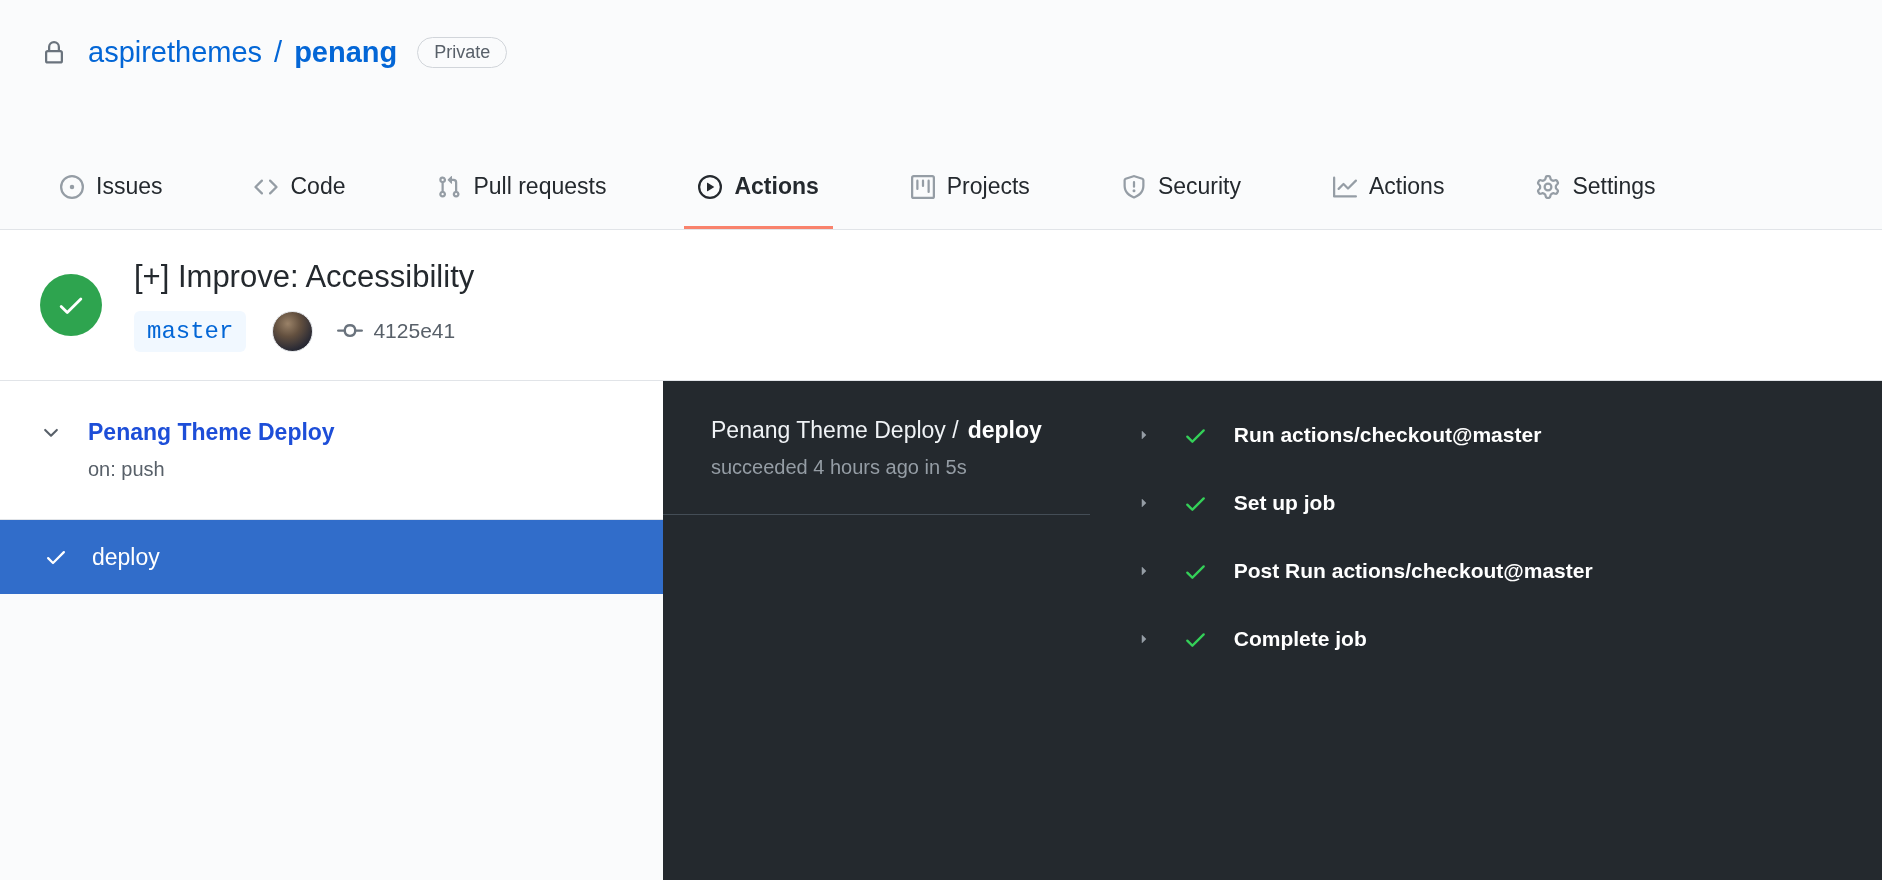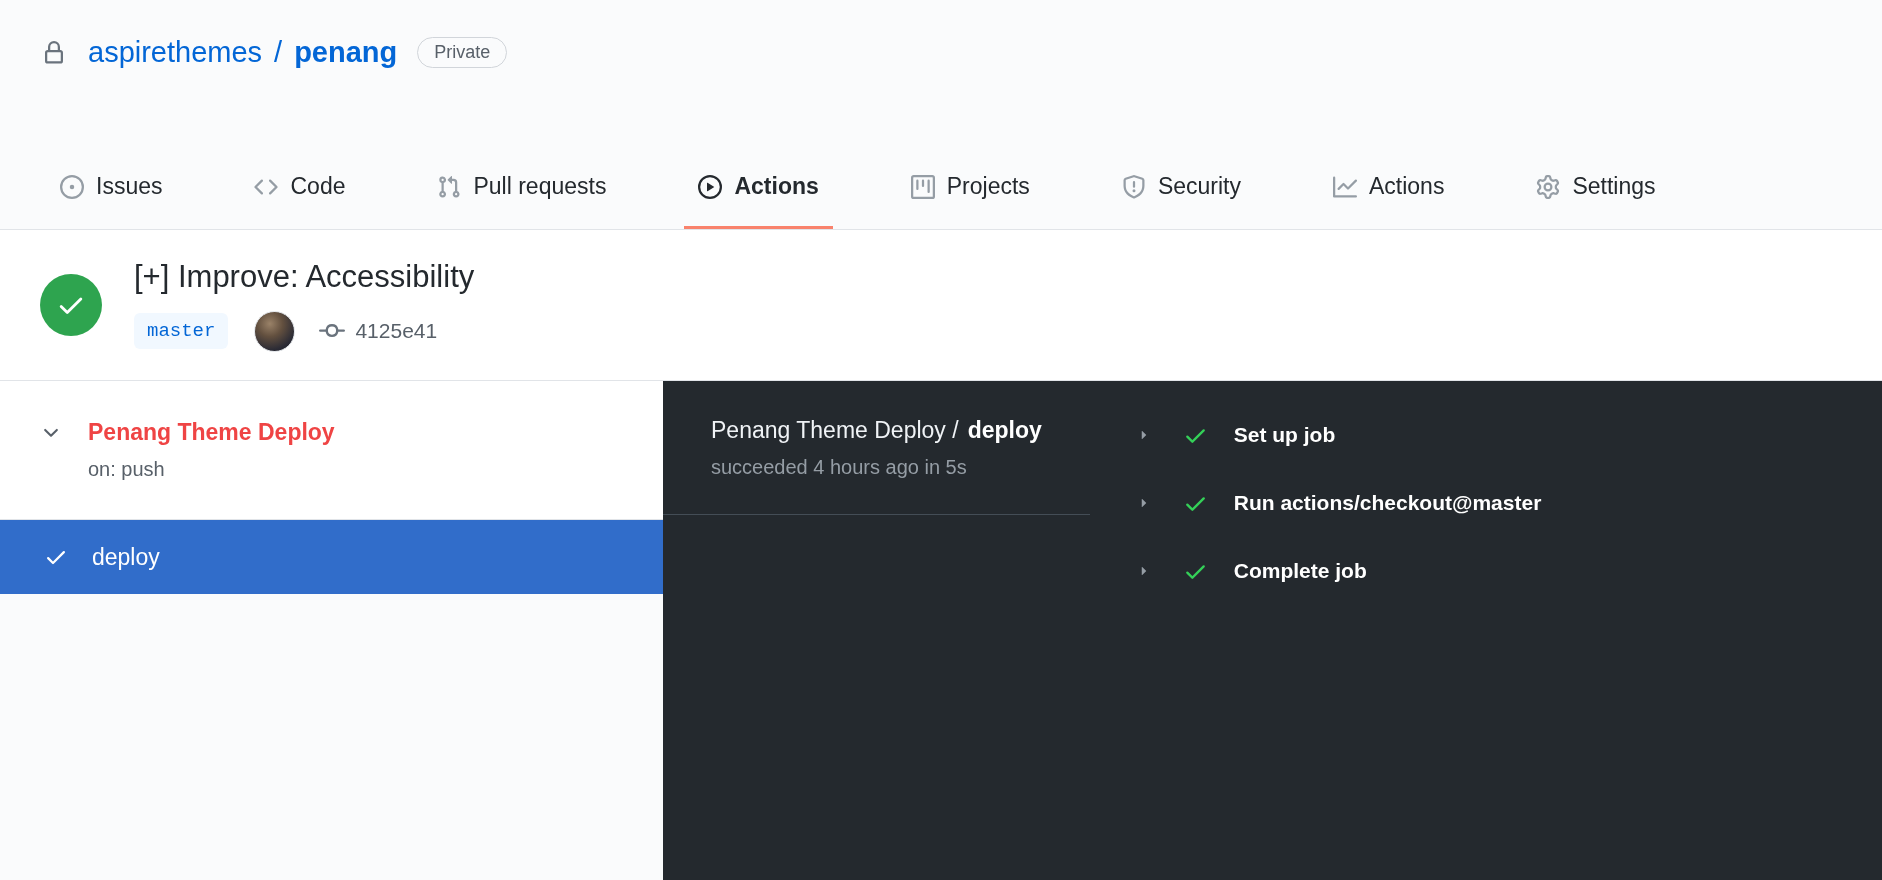--- a/index.html
+++ b/index.html
@@ -41,41 +41,41 @@
   .run-header { height:150px; background:#ffffff; display:flex; align-items:center; padding:0 40px; }
   .status-circle {
     width:62px; height:62px; border-radius:50%; background:#2ea44f;
     display:flex; align-items:center; justify-content:center; color:#ffffff;
     flex:0 0 auto; margin-right:32px;
   }
   .run-title { font-size:31px; font-weight:400; color:#24292e; line-height:1.25; }
   .run-meta { display:flex; align-items:center; margin-top:14px; }
   .branch-badge {
     font-family:"Liberation Mono","DejaVu Sans Mono",monospace;
-    font-size:19px; color:#0366d6; background:#f1f8ff; border-radius:6px;
+    font-size:24px; color:#0366d6; background:#f1f8ff; border-radius:6px;
     padding:7px 13px; cursor:pointer;
   }
   .avatar {
     width:41px; height:41px; border-radius:50%; margin-left:26px; cursor:pointer;
     background:radial-gradient(circle at 38% 30%, #9a8268 0%, #63503f 35%, #2b2b35 72%, #14161c 100%);
     border:1px solid #e1e4e8;
   }
   .commit-group { display:flex; align-items:center; margin-left:24px; color:#586069; }
   .commit-icon { color:#6a737d; margin-right:10px; }
   .commit-sha { font-size:21px; color:#586069; text-decoration:none; cursor:pointer; }
 
   
   .main { display:flex; height:525px; border-top:1px solid #e1e4e8; }
 
   
   .sidebar { width:663px; background:#fafbfc; display:flex; flex-direction:column; }
   .workflow-head { background:#ffffff; padding:38px 40px 38px; border-bottom:1px solid #e1e4e8; }
   .workflow-name-row { display:flex; align-items:center; }
   .chevron-wrap { color:#586069; margin-right:26px; cursor:pointer; }
-  .workflow-name { font-size:23px; font-weight:600; color:#ef4444; }
+  .workflow-name { font-size:23px; font-weight:600; color:#1d4ed8; }
   .workflow-trigger { margin:12px 0 0 48px; font-size:20px; color:#586069; }
   .job-item {
     height:74px; display:flex; align-items:center; padding-left:44px; cursor:pointer;
     font-size:23px; background:#ffffff; color:#24292e;
   }
   .job-item.selected { background:#316dca; color:#ffffff; }
   .job-check { margin-right:24px; color:inherit; }
   .job-label { font-weight:400; }
 
   
@@ -238,34 +238,47 @@
         <span class="step-triangle">
           <svg width="18" height="18" viewBox="0 0 16 16" fill="currentColor">
               <path d="m6.427 4.427 3.396 3.396a.25.25 0 0 1 0 .354l-3.396 3.396A.25.25 0 0 1 6 11.396V4.604a.25.25 0 0 1 .427-.177Z"></path>
             </svg>
         </span>
         <span class="step-check">
           <svg width="25" height="25" viewBox="0 0 16 16" fill="currentColor">
               <path d="M13.78 4.22a.75.75 0 0 1 0 1.06l-7.25 7.25a.75.75 0 0 1-1.06 0L2.22 9.28a.751.751 0 0 1 .018-1.042.751.751 0 0 1 1.042-.018L6 10.94l6.72-6.72a.75.75 0 0 1 1.06 0Z"></path>
             </svg>
         </span>
+        <span class="step-label">Run actions/checkout@master</span>
+      </li>
+      <li class="step">
+        <span class="step-triangle">
+          <svg width="18" height="18" viewBox="0 0 16 16" fill="currentColor">
+              <path d="m6.427 4.427 3.396 3.396a.25.25 0 0 1 0 .354l-3.396 3.396A.25.25 0 0 1 6 11.396V4.604a.25.25 0 0 1 .427-.177Z"></path>
+            </svg>
+        </span>
+        <span class="step-check">
+          <svg width="25" height="25" viewBox="0 0 16 16" fill="currentColor">
+              <path d="M13.78 4.22a.75.75 0 0 1 0 1.06l-7.25 7.25a.75.75 0 0 1-1.06 0L2.22 9.28a.751.751 0 0 1 .018-1.042.751.751 0 0 1 1.042-.018L6 10.94l6.72-6.72a.75.75 0 0 1 1.06 0Z"></path>
+            </svg>
+        </span>
         <span class="step-label">Set up job</span>
       </li>
       <li class="step">
         <span class="step-triangle">
           <svg width="18" height="18" viewBox="0 0 16 16" fill="currentColor">
               <path d="m6.427 4.427 3.396 3.396a.25.25 0 0 1 0 .354l-3.396 3.396A.25.25 0 0 1 6 11.396V4.604a.25.25 0 0 1 .427-.177Z"></path>
             </svg>
         </span>
         <span class="step-check">
           <svg width="25" height="25" viewBox="0 0 16 16" fill="currentColor">
               <path d="M13.78 4.22a.75.75 0 0 1 0 1.06l-7.25 7.25a.75.75 0 0 1-1.06 0L2.22 9.28a.751.751 0 0 1 .018-1.042.751.751 0 0 1 1.042-.018L6 10.94l6.72-6.72a.75.75 0 0 1 1.06 0Z"></path>
             </svg>
         </span>
-        <span class="step-label">Run actions/checkout@master</span>
+        <span class="step-label">Post Run actions/checkout@master</span>
       </li>
       <li class="step">
         <span class="step-triangle">
           <svg width="18" height="18" viewBox="0 0 16 16" fill="currentColor">
               <path d="m6.427 4.427 3.396 3.396a.25.25 0 0 1 0 .354l-3.396 3.396A.25.25 0 0 1 6 11.396V4.604a.25.25 0 0 1 .427-.177Z"></path>
             </svg>
         </span>
         <span class="step-check">
           <svg width="25" height="25" viewBox="0 0 16 16" fill="currentColor">
               <path d="M13.78 4.22a.75.75 0 0 1 0 1.06l-7.25 7.25a.75.75 0 0 1-1.06 0L2.22 9.28a.751.751 0 0 1 .018-1.042.751.751 0 0 1 1.042-.018L6 10.94l6.72-6.72a.75.75 0 0 1 1.06 0Z"></path>

